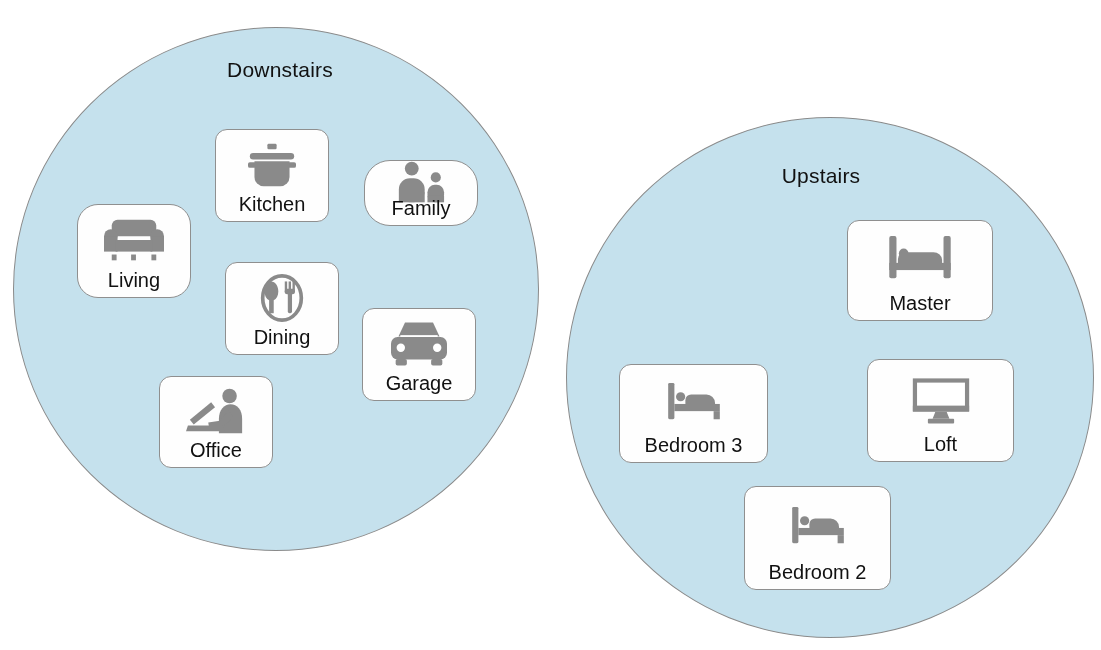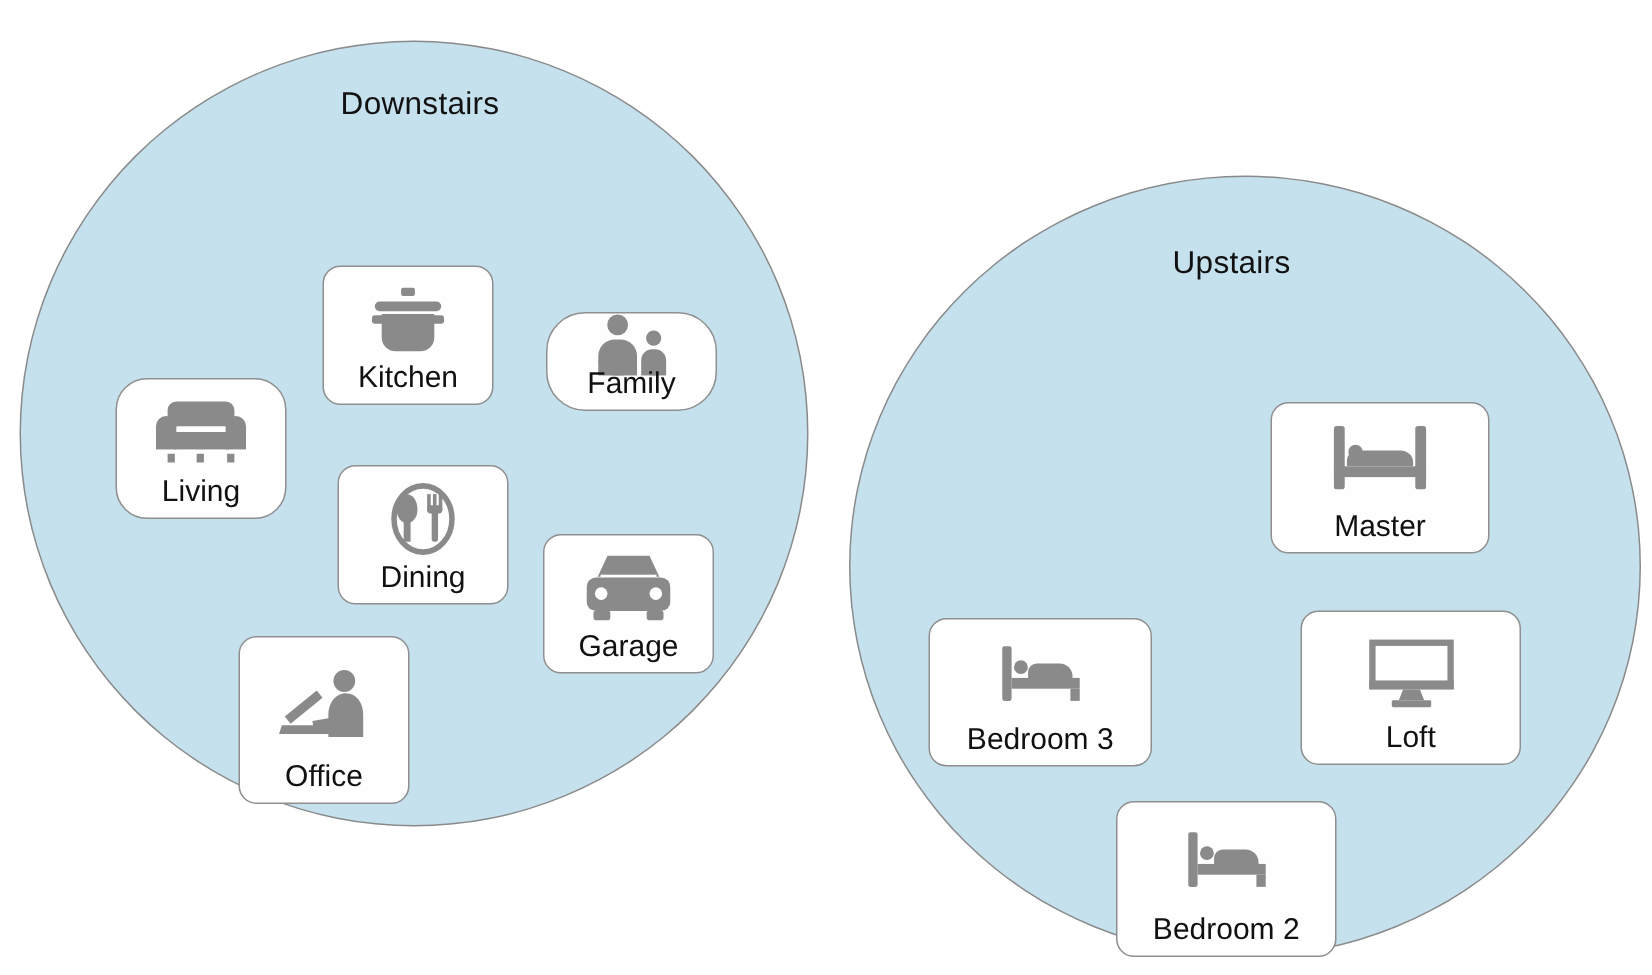--- a/index.html
+++ b/index.html
@@ -23,21 +23,20 @@
   .room-card{
     position:absolute;
     background:var(--card-fill,#fefefe);
     border:1.5px solid var(--card-border,#8f8f8f);
     border-radius:12px;
     box-sizing:border-box;
     display:flex;
     flex-direction:column;
     align-items:center;
     padding-bottom:6px;
-    margin-top:48px;
   }
   .room-icon{
     flex:1;
     display:flex;
     align-items:center;
     justify-content:center;
     width:100%;
     min-height:0;
     padding-top:6px;
   }
@@ -120,21 +119,21 @@
             <rect class="paper" x="10" y="13.5" width="40" height="2.5"></rect>
             <rect class="ink" x="0" y="15.5" width="60" height="24" rx="7"></rect>
             <circle class="paper" cx="10.5" cy="27" r="4.5"></circle>
             <circle class="paper" cx="49.5" cy="27" r="4.5"></circle>
             <rect class="ink" x="5" y="39" width="12" height="7" rx="2"></rect>
             <rect class="ink" x="43" y="39" width="12" height="7" rx="2"></rect>
           </svg>
         </span>
         <div class="room-label">Garage</div>
       </div>
-      <div class="room-card" style="left: 145px; top: 348px; width: 114px; height: 112px;">
+      <div class="room-card" style="left: 145px; top: 348px; width: 114px; height: 92px;">
         <span class="room-icon">
           <svg width="60" height="46" viewBox="0 0 62 46">
             <circle class="ink" cx="45" cy="7.5" r="7.5"></circle>
             <path class="ink" d="M34,46 v-15 c0,-9 5.5,-15 12,-15 c7,0 12,6 12,15 v15 z"></path>
             <path class="ink" d="M44,22 l-9,11 l-12,2 l1,6 l14,-2 l11,-9 z"></path>
             <path class="ink" d="M4,32 L26,14 l4,5 L8,37 z"></path>
             <path class="ink" d="M2,38 h36 l2,6 h-40 z"></path>
           </svg>
         </span>
         <div class="room-label">Office</div>

